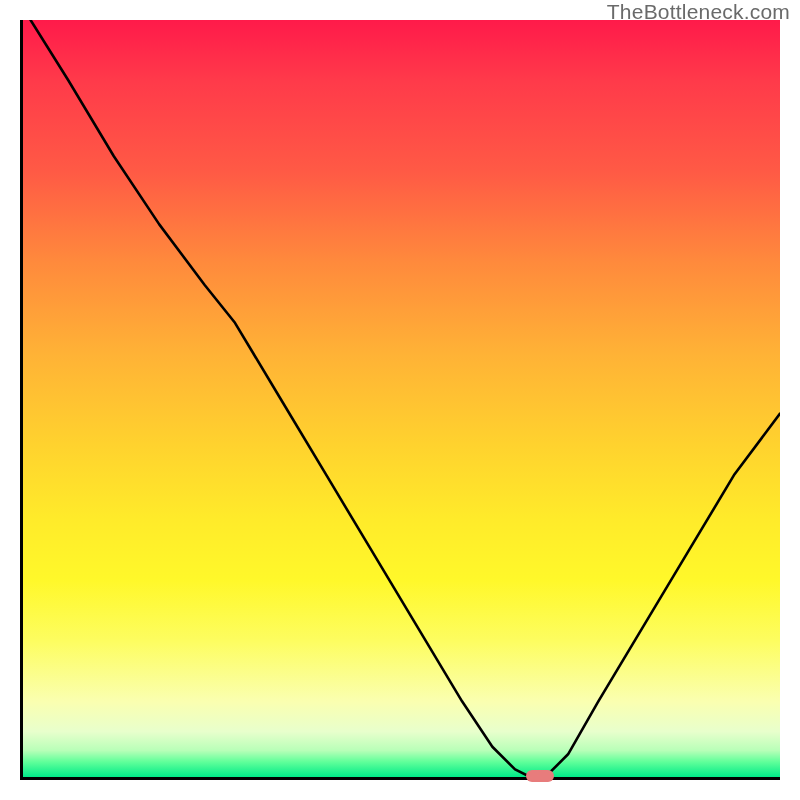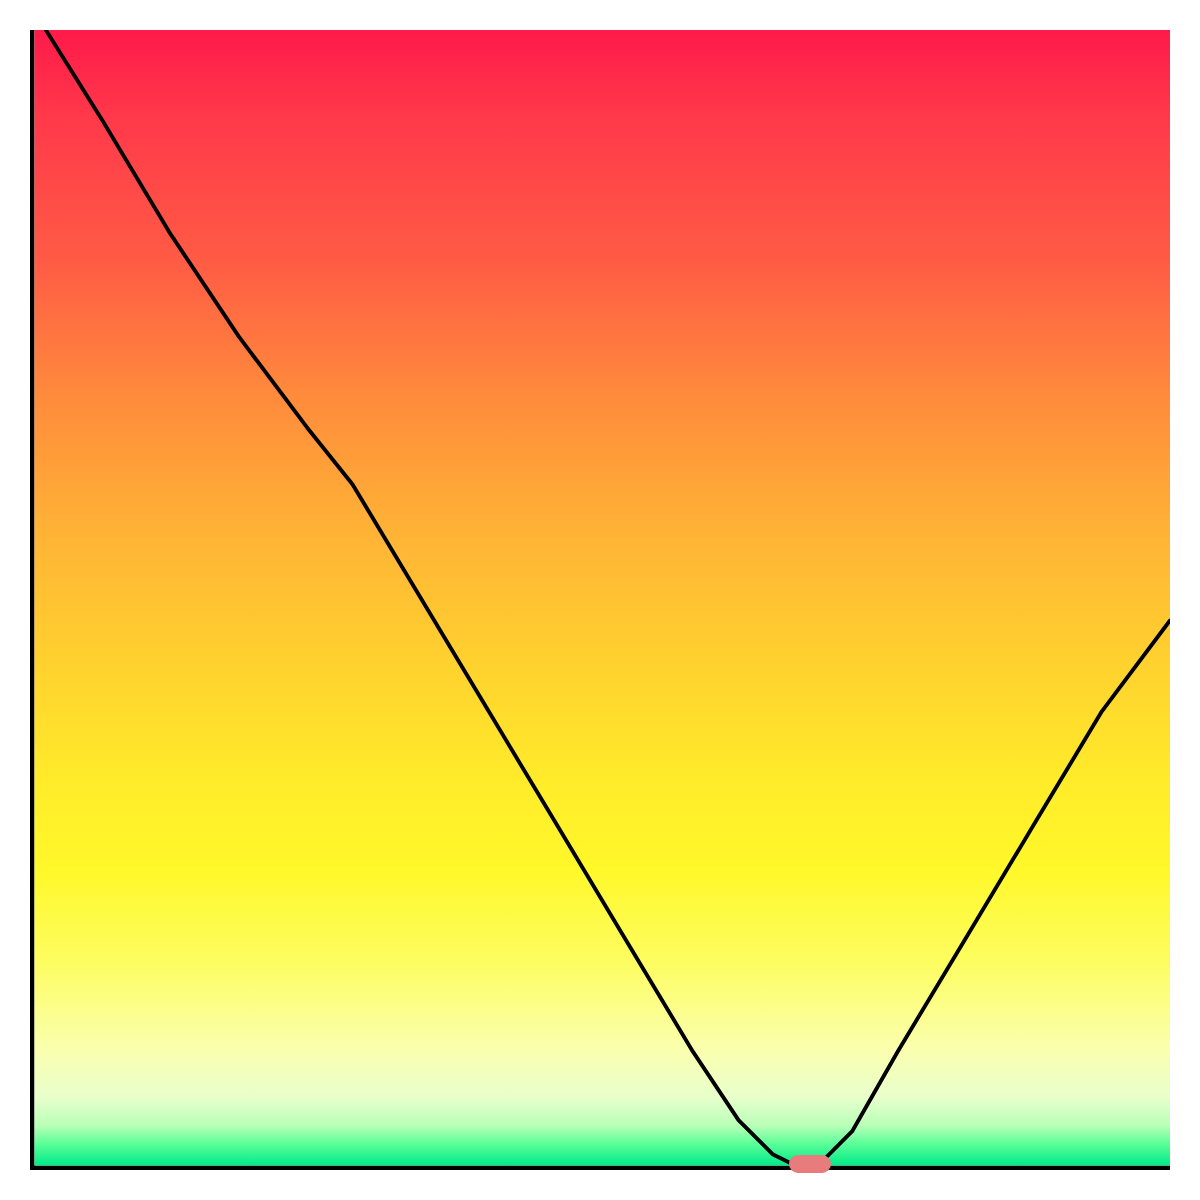--- a/index.html
+++ b/index.html
@@ -70,20 +70,21 @@
     position: absolute;
     background: #e87c7c;
     border-radius: 10px;
   }
 </style>
 </head>
 <body>
 
 <div class="chart-container">
 
+  <div class="watermark">TheBottleneck.com</div>
 
   <div class="plot-area">
     <div class="gradient-bg"></div>
 
     <svg class="curve-svg" viewBox="0 0 760 760" preserveAspectRatio="none">
       <path id="curve-path" fill="none" stroke="#000" stroke-width="2.6" stroke-linecap="round" stroke-linejoin="round" d="M7.6 0.0 L45.6 60.8 L91.2 136.8 L136.8 205.2 L182.4 266.0 L212.8 304.0 L258.4 380.0 L304.0 456.0 L349.6 532.0 L395.2 608.0 L440.8 684.0 L471.2 729.6 L494.0 752.4 L509.2 760.0 L524.4 760.0 L547.2 737.2 L577.6 684.0 L623.2 608.0 L668.8 532.0 L714.4 456.0 L760.0 395.2"></path>
     </svg>
 
     <div class="marker" id="marker" style="left: 502.8px; top: 750px; width: 28px; height: 12px; background: rgb(232, 124, 124);"></div>
   </div>

